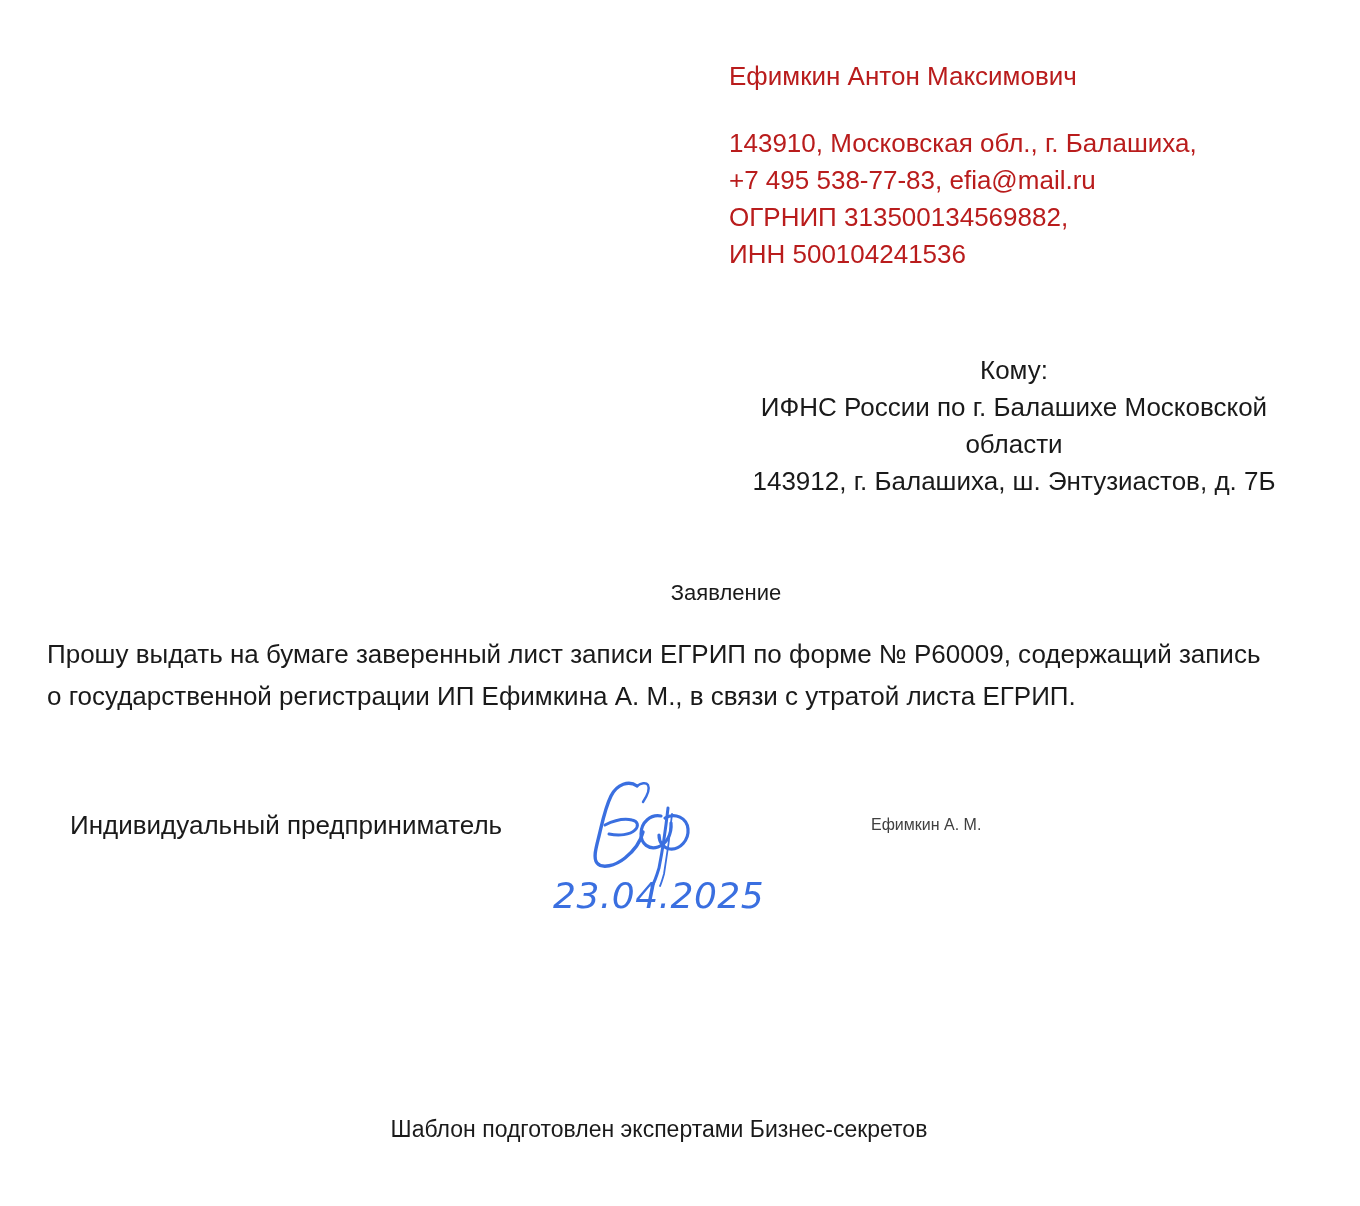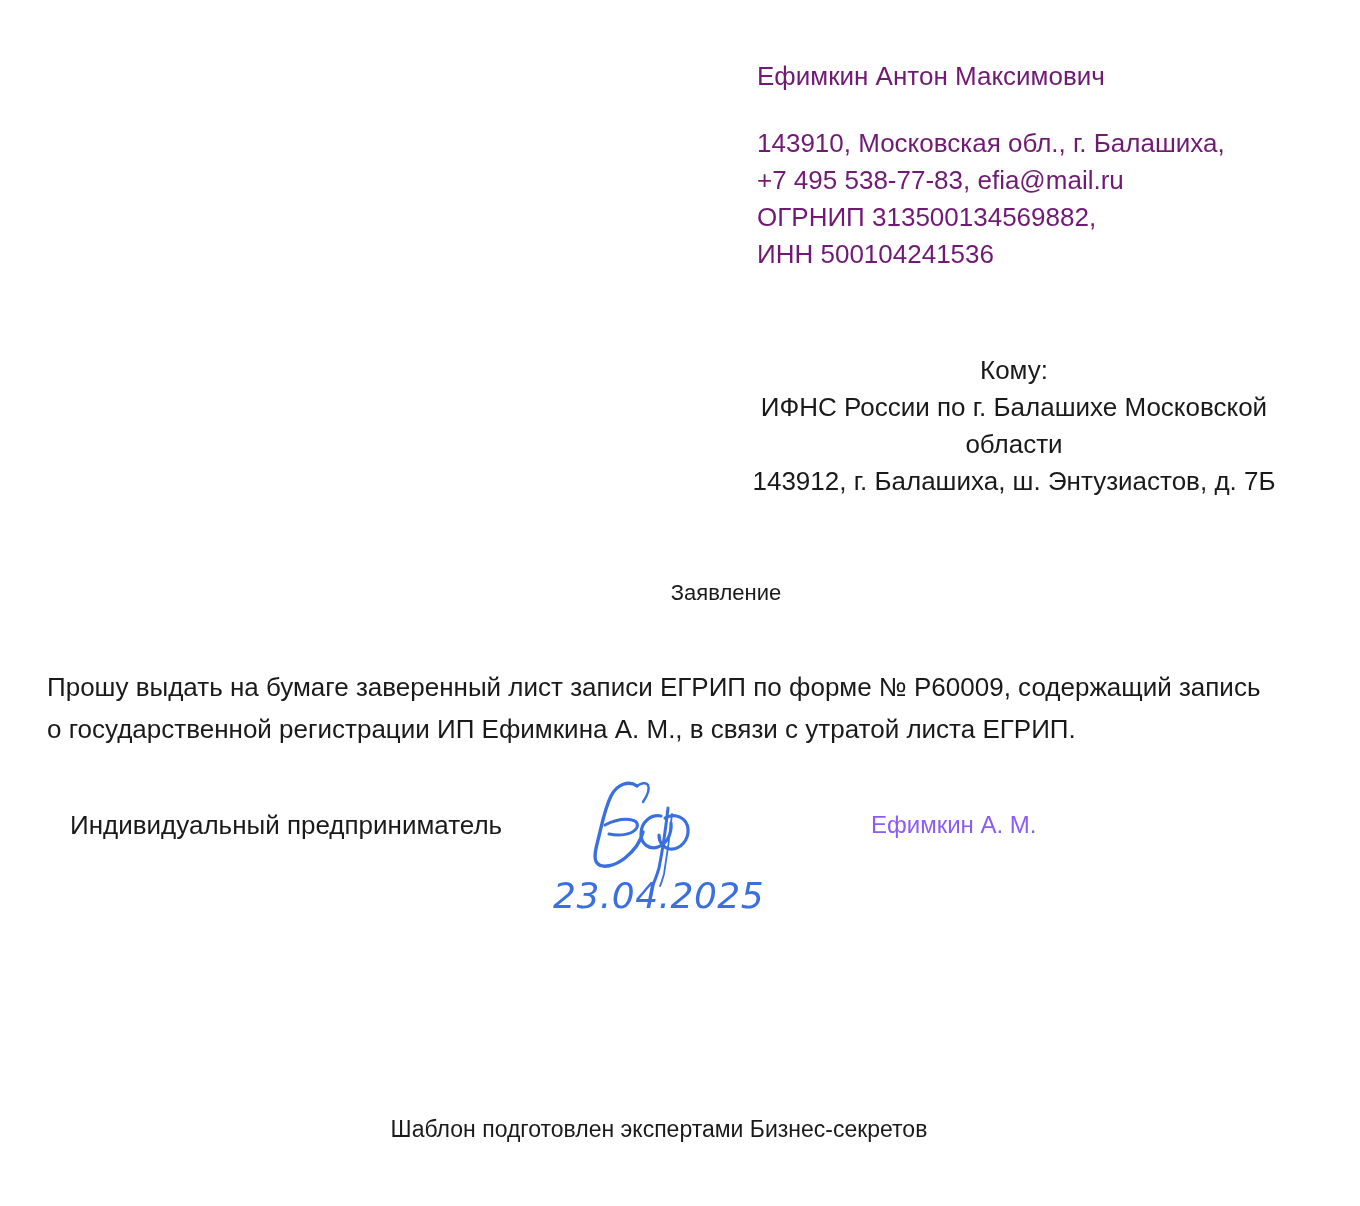--- a/index.html
+++ b/index.html
@@ -29,22 +29,21 @@
   .requisites {
     position: absolute;
     left: 729px;
     top: 58px;
     width: 600px;
   }
   .req-line {
     font-size: 26px;
     line-height: 37px;
     white-space: pre;
-    color: #701a75;
-    margin-left: 28px;
+    color: #b91c1c;
   }
   .req-gap {
     height: 30px;
   }
 
   .recipient {
     position: absolute;
     left: 729px;
     top: 352px;
     width: 600px;
@@ -71,21 +70,21 @@
   }
   .doc-title span {
     display: inline-block;
     transform: translateX(2px);
   }
 
   
   .body-text {
     position: absolute;
     left: 47px;
-    top: 666px;
+    top: 633px;
     width: 1228px;
     font-size: 26px;
     line-height: 42px;
     color: #1a1a1a;
     text-align: left;
   }
 
   
   .sign-row {
     position: absolute;
@@ -101,23 +100,23 @@
     font-size: 26px;
     line-height: 38px;
     color: #1a1a1a;
     white-space: pre;
     margin-left: 23px;
   }
   .sign-name {
     position: absolute;
     left: 824px;
     top: 0;
-    font-size: 24px;
+    font-size: 16px;
     line-height: 38px;
-    color: #8b5cf6;
+    color: #404040;
     white-space: pre;
   }
 
   
   .signature-mark {
     position: absolute;
     left: 575px;
     top: 778px;
     width: 145px;
     height: 110px;

